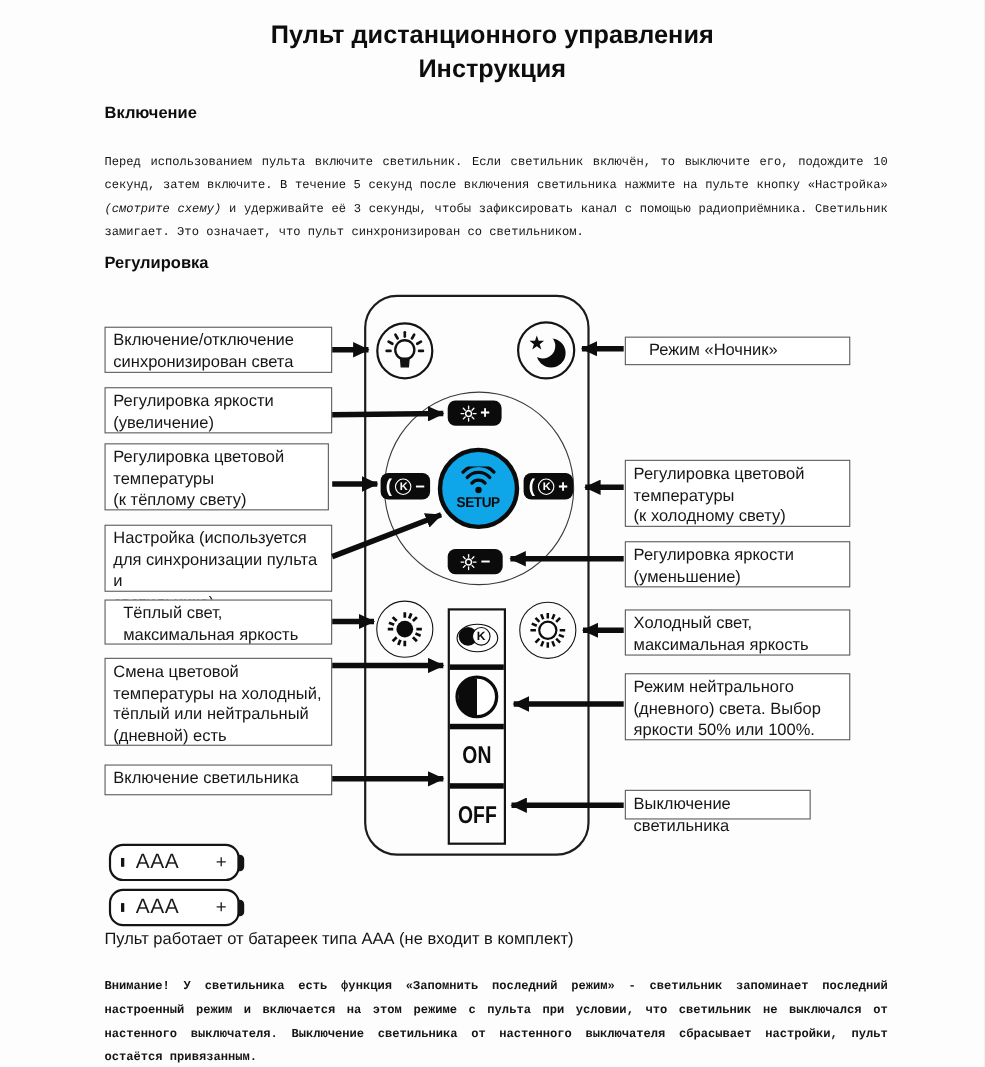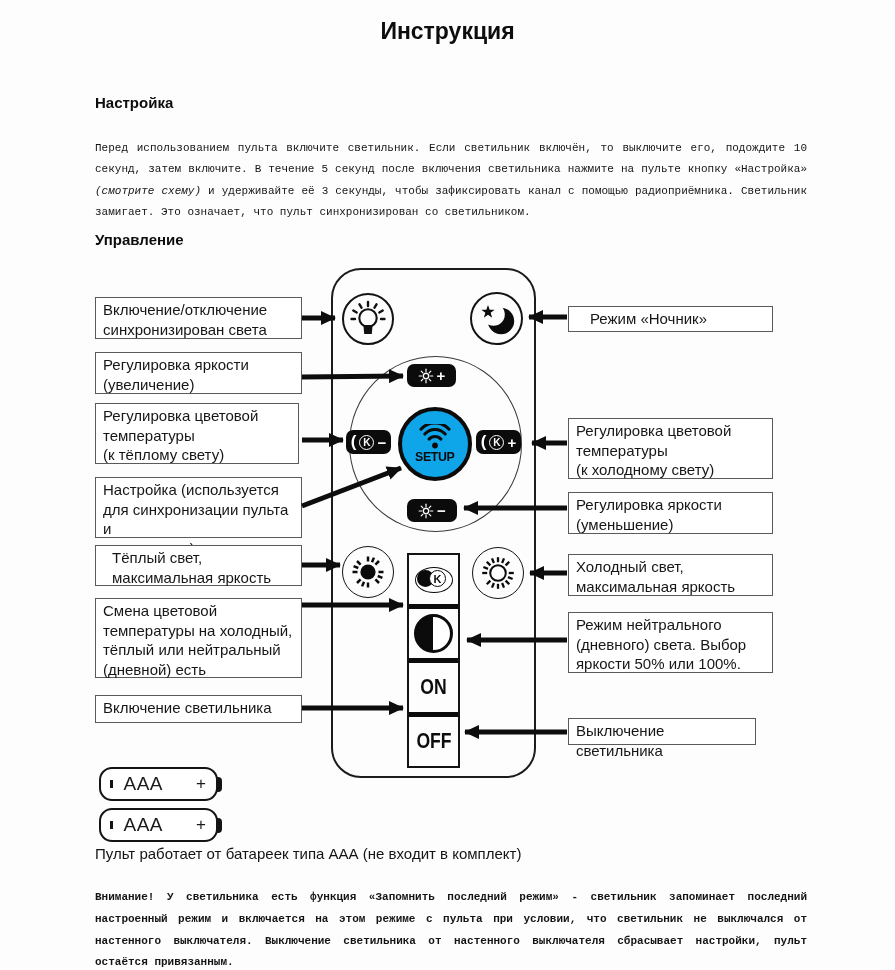--- a/index.html
+++ b/index.html
@@ -28,21 +28,21 @@
   .bL3{left:95px;top:403px;width:204px;height:61px;}
   .bL4{left:95px;top:477px;width:207px;height:61px;}
   .bL5{left:95px;top:545px;width:207px;height:41px;padding-left:16px;}
   .bL6{left:95px;top:598px;width:207px;height:80px;}
   .bL7{left:95px;top:695px;width:207px;height:28px;}
   .bR1{left:568px;top:306px;width:205px;height:26px;padding-left:21px;}
   .bR2{left:568px;top:418px;width:205px;height:61px;}
   .bR3{left:568px;top:492px;width:205px;height:42px;}
   .bR4{left:568px;top:554px;width:205px;height:42px;}
   .bR5{left:568px;top:612px;width:205px;height:61px;}
-  .bR6{left:568px;top:718px;width:188px;height:27px;}
+  .bR6{left:568px;top:718px;width:169px;height:27px;}
 
   
   .remote{position:absolute;left:331px;top:268px;width:205px;height:510px;
     border:2px solid #1c1c1c;border-radius:30px;background:#fdfdfd;box-sizing:border-box;z-index:1;}
   .bigcircle{position:absolute;left:349px;top:356px;width:173px;height:176px;
     border:1.4px solid #3a3a3a;border-radius:50%;box-sizing:border-box;z-index:1;}
   .cbtn{position:absolute;border:2px solid #141414;border-radius:50%;background:#fdfdfd;
     box-sizing:border-box;display:flex;align-items:center;justify-content:center;z-index:2;}
   .btn-bulb{left:342px;top:293px;width:52px;height:52px;}
   .btn-night{left:470px;top:292px;width:53px;height:53px;}
@@ -93,28 +93,29 @@
   .bat-note{position:absolute;left:95px;top:845px;font-size:15px;color:#141414;}
 
   .overlay{position:absolute;left:0;top:0;z-index:4;pointer-events:none;}
 </style>
 </head>
 <body>
 
 <div class="page">
 
   <div class="title">
+    <div>Пульт дистанционного управления</div>
     <div>Инструкция</div>
   </div>
 
-  <div class="h-sec h-setup">Настройка</div>
+  <div class="h-sec h-setup">Включение</div>
 
   <p class="para p-setup"><span>Перед использованием пульта включите светильник. Если светильник включён, то выключите его, подождите 10 секунд, затем включите. В течение 5 секунд после включения светильника нажмите на пульте кнопку «Настройка» </span><span class="it">(смотрите схему)</span><span> и удерживайте её 3 секунды, чтобы зафиксировать канал с помощью радиоприёмника. Светильник замигает. Это означает, что пульт синхронизирован со светильником.</span></p>
 
-  <div class="h-sec h-control">Управление</div>
+  <div class="h-sec h-control">Регулировка</div>
 
   <div class="lbox bL1"><span>Включение/отключение
 синхронизирован света</span></div>
   <div class="lbox bL2"><span>Регулировка яркости
 (увеличение)</span></div>
   <div class="lbox bL3"><span>Регулировка цветовой
 температуры
 (к тёплому свету)</span></div>
   <div class="lbox bL4"><span>Настройка (используется
 для синхронизации пульта и

